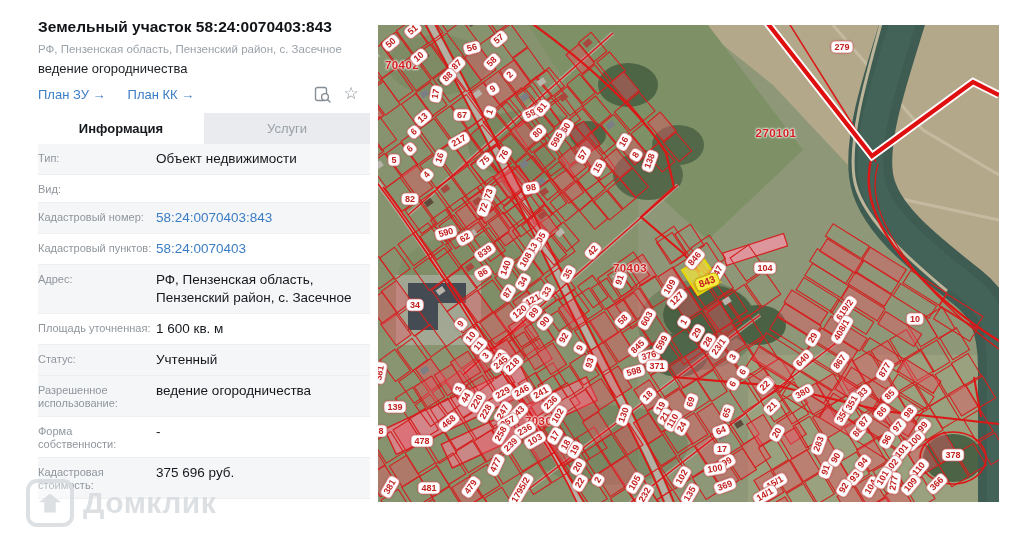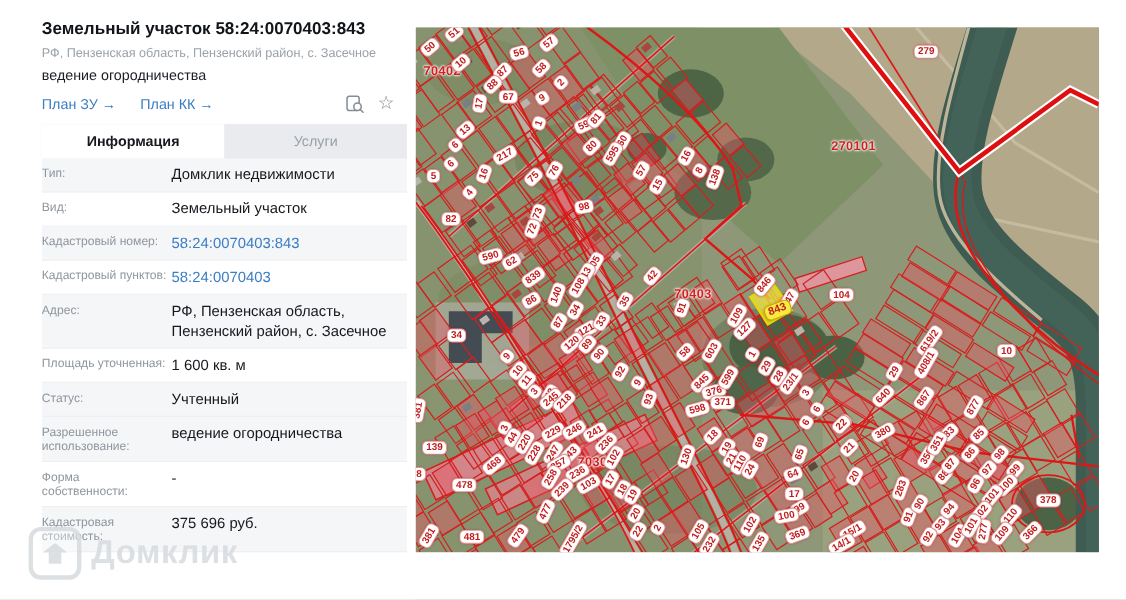--- a/index.html
+++ b/index.html
@@ -70,25 +70,24 @@
       </span>
     </div>
   </div>
   <div class="tabs">
     <div class="tab active">Информация</div>
     <div class="tab">Услуги</div>
   </div>
   <div class="rows" id="rows">
       <div class="row striped">
         <div class="row-label">Тип:</div>
-        <div class="row-value">Домклик недвижимости</div>
+        <div class="row-value">Объект недвижимости</div>
       </div>
       <div class="row">
         <div class="row-label">Вид:</div>
-        <div class="row-value">Земельный участок</div>
       </div>
       <div class="row striped">
         <div class="row-label">Кадастровый номер:</div>
         <div class="row-value link">58:24:0070403:843</div>
       </div>
       <div class="row">
         <div class="row-label">Кадастровый пунктов:</div>
         <div class="row-value link">58:24:0070403</div>
       </div>
       <div class="row striped">
@@ -717,21 +716,21 @@
       <div class="chip" style="left: 35px; top: 5px; transform: translate(-50%, -50%) rotate(-40deg);">51</div>
       <div class="chip" style="left: 13px; top: 18px; transform: translate(-50%, -50%) rotate(-40deg);">50</div>
       <div class="chip" style="left: 41px; top: 32px; transform: translate(-50%, -50%) rotate(-40deg);">10</div>
       <div class="chip" style="left: 94px; top: 23px; transform: translate(-50%, -50%) rotate(-15deg);">56</div>
       <div class="chip" style="left: 121px; top: 14px; transform: translate(-50%, -50%) rotate(-40deg);">57</div>
       <div class="chip" style="left: 114px; top: 37px; transform: translate(-50%, -50%) rotate(-45deg);">58</div>
       <div class="chip" style="left: 79px; top: 40px; transform: translate(-50%, -50%) rotate(-45deg);">87</div>
       <div class="chip" style="left: 70px; top: 52px; transform: translate(-50%, -50%) rotate(-45deg);">88</div>
       <div class="chip" style="left: 132px; top: 50px; transform: translate(-50%, -50%) rotate(-45deg);">2</div>
       <div class="chip" style="left: 115px; top: 64px; transform: translate(-50%, -50%) rotate(-30deg);">9</div>
-      <div class="chip" style="left: 84px; top: 63px; transform: translate(-50%, -50%) rotate(0deg); text-align: center;">67</div>
+      <div class="chip" style="left: 84px; top: 90px; transform: translate(-50%, -50%) rotate(0deg); text-align: center;">67</div>
       <div class="chip" style="left: 58px; top: 69px; transform: translate(-50%, -50%) rotate(-80deg);">17</div>
       <div class="chip" style="left: 45px; top: 93px; transform: translate(-50%, -50%) rotate(-40deg);">13</div>
       <div class="chip" style="left: 36px; top: 107px; transform: translate(-50%, -50%) rotate(-40deg);">6</div>
       <div class="chip" style="left: 32px; top: 124px; transform: translate(-50%, -50%) rotate(-40deg);">6</div>
       <div class="chip" style="left: 16px; top: 135px; transform: translate(-50%, -50%) rotate(0deg);">5</div>
       <div class="chip" style="left: 62px; top: 133px; transform: translate(-50%, -50%) rotate(-70deg);">16</div>
       <div class="chip" style="left: 49px; top: 150px; transform: translate(-50%, -50%) rotate(-50deg);">4</div>
       <div class="chip" style="left: 81px; top: 116px; transform: translate(-50%, -50%) rotate(-30deg);">217</div>
       <div class="chip" style="left: 112px; top: 87px; transform: translate(-50%, -50%) rotate(-70deg);">1</div>
       <div class="chip" style="left: 155px; top: 88px; transform: translate(-50%, -50%) rotate(-25deg);">594</div>

